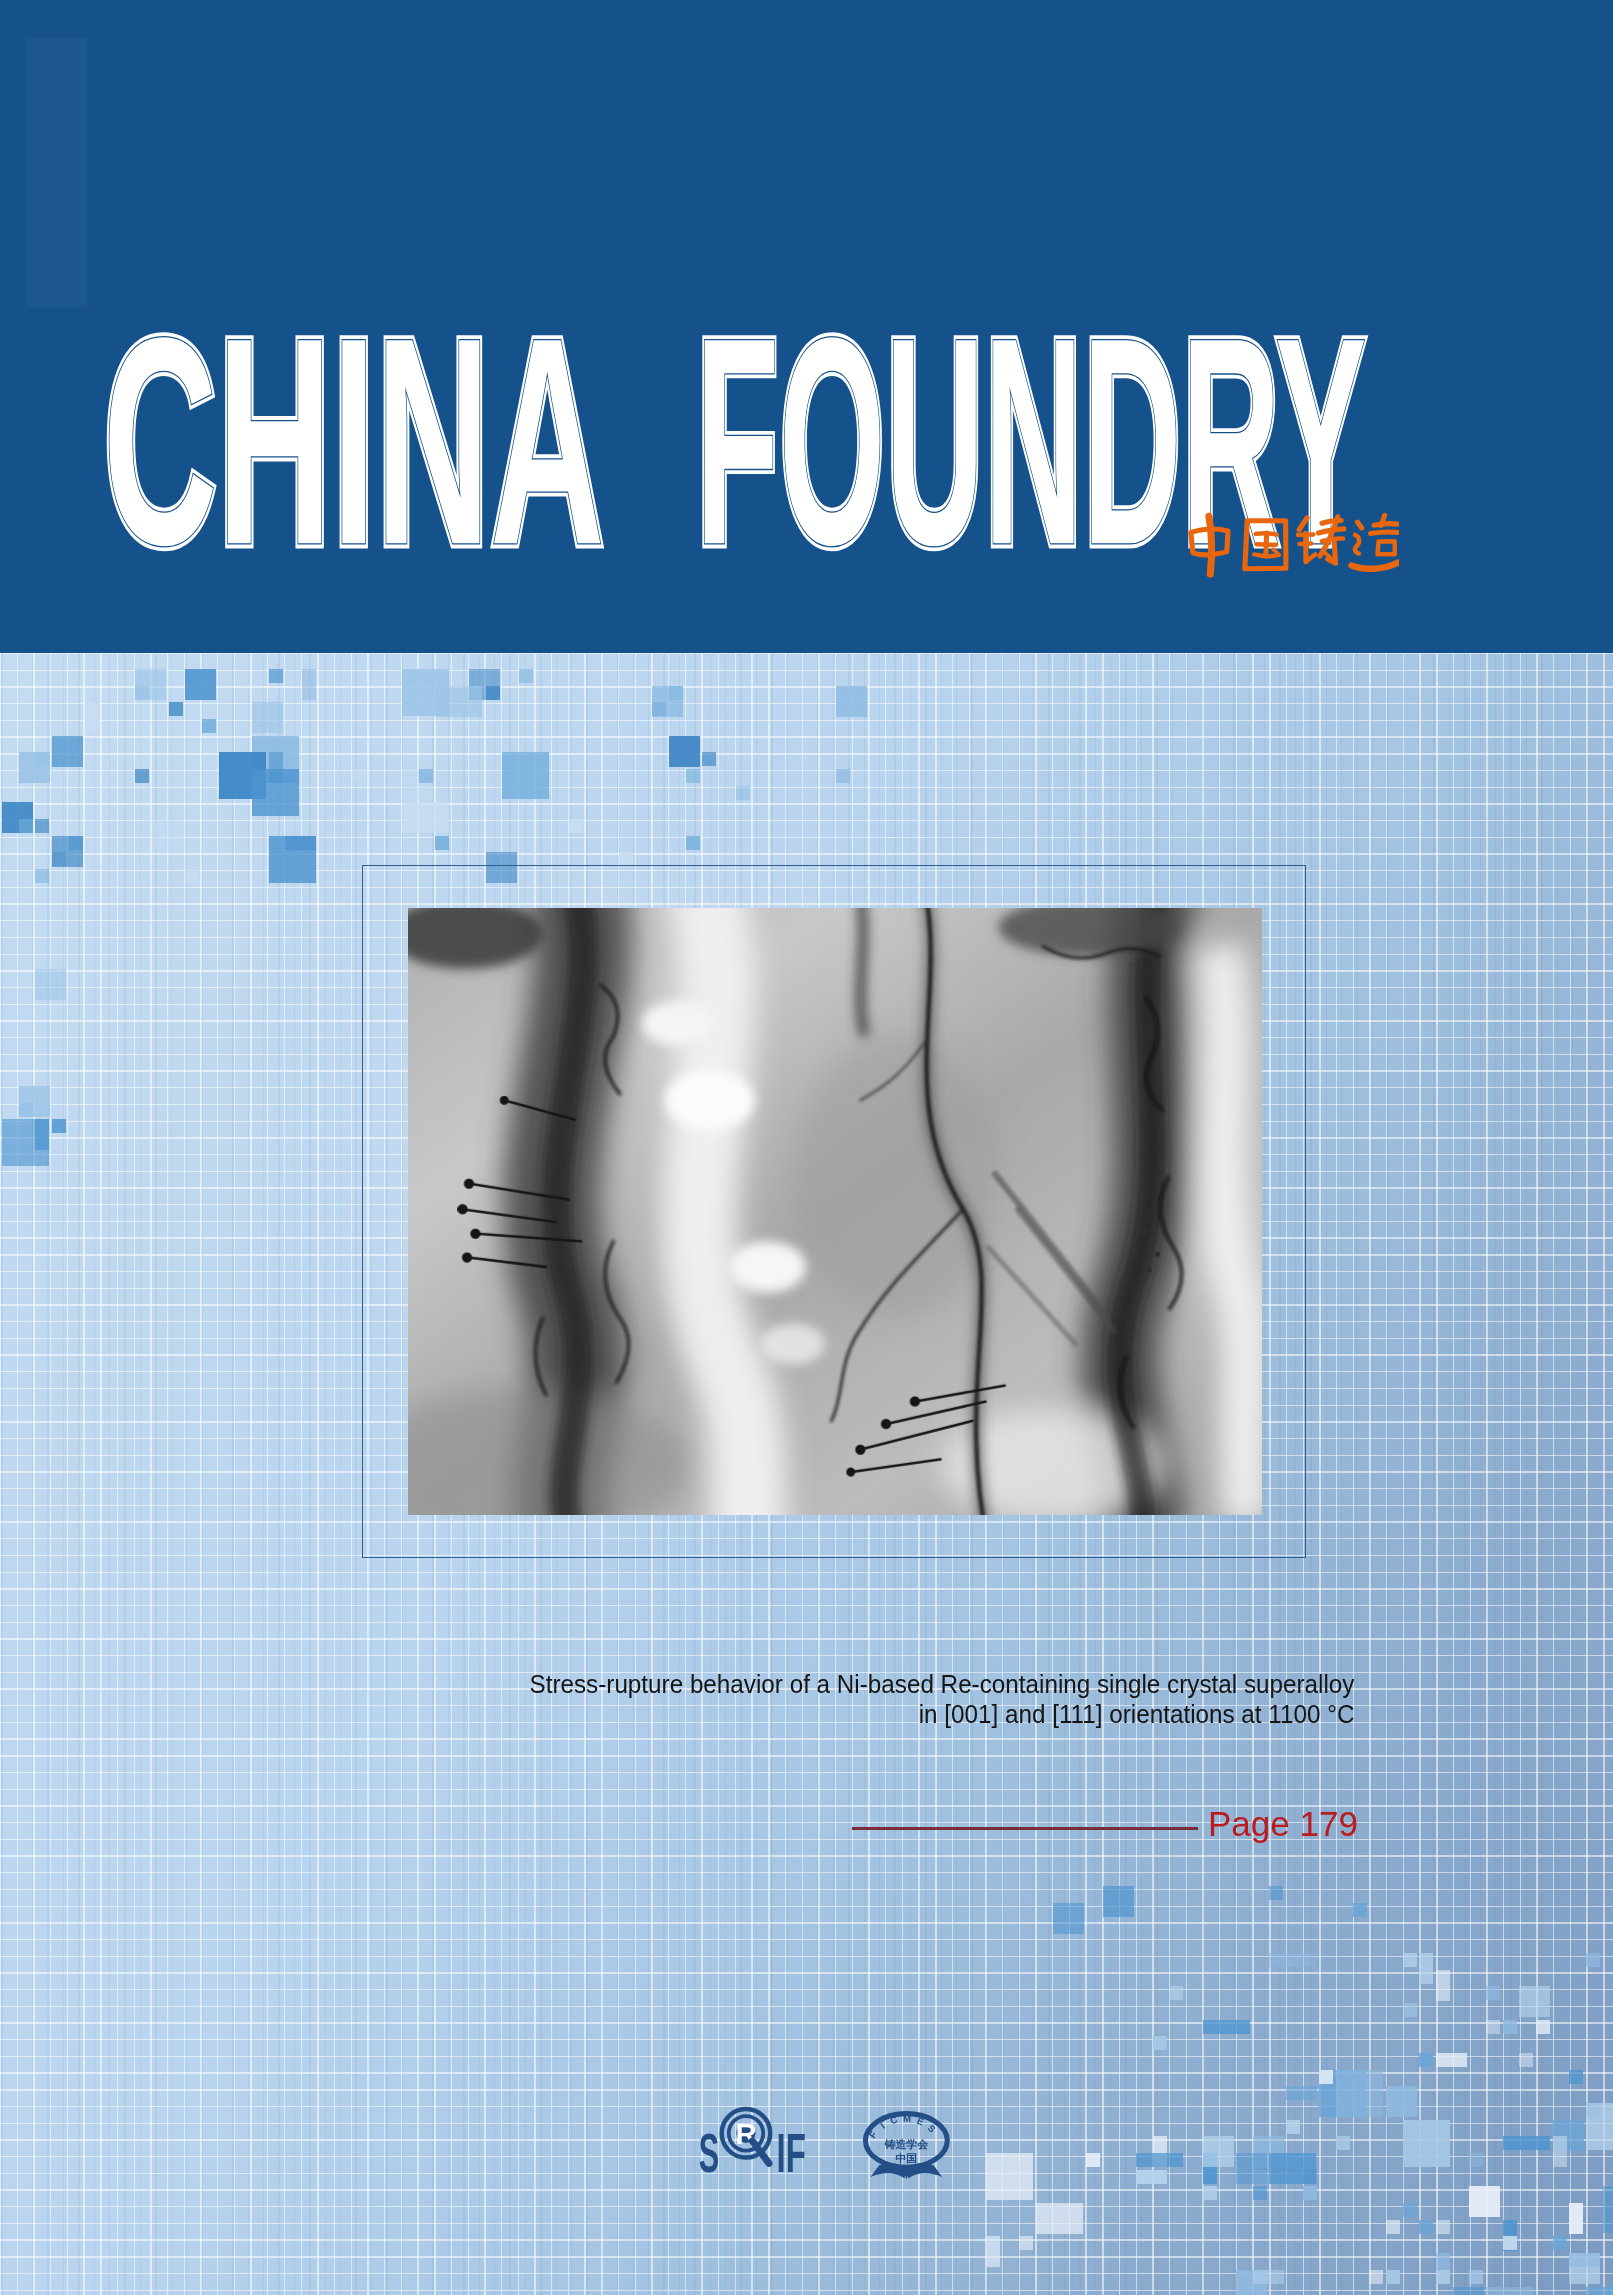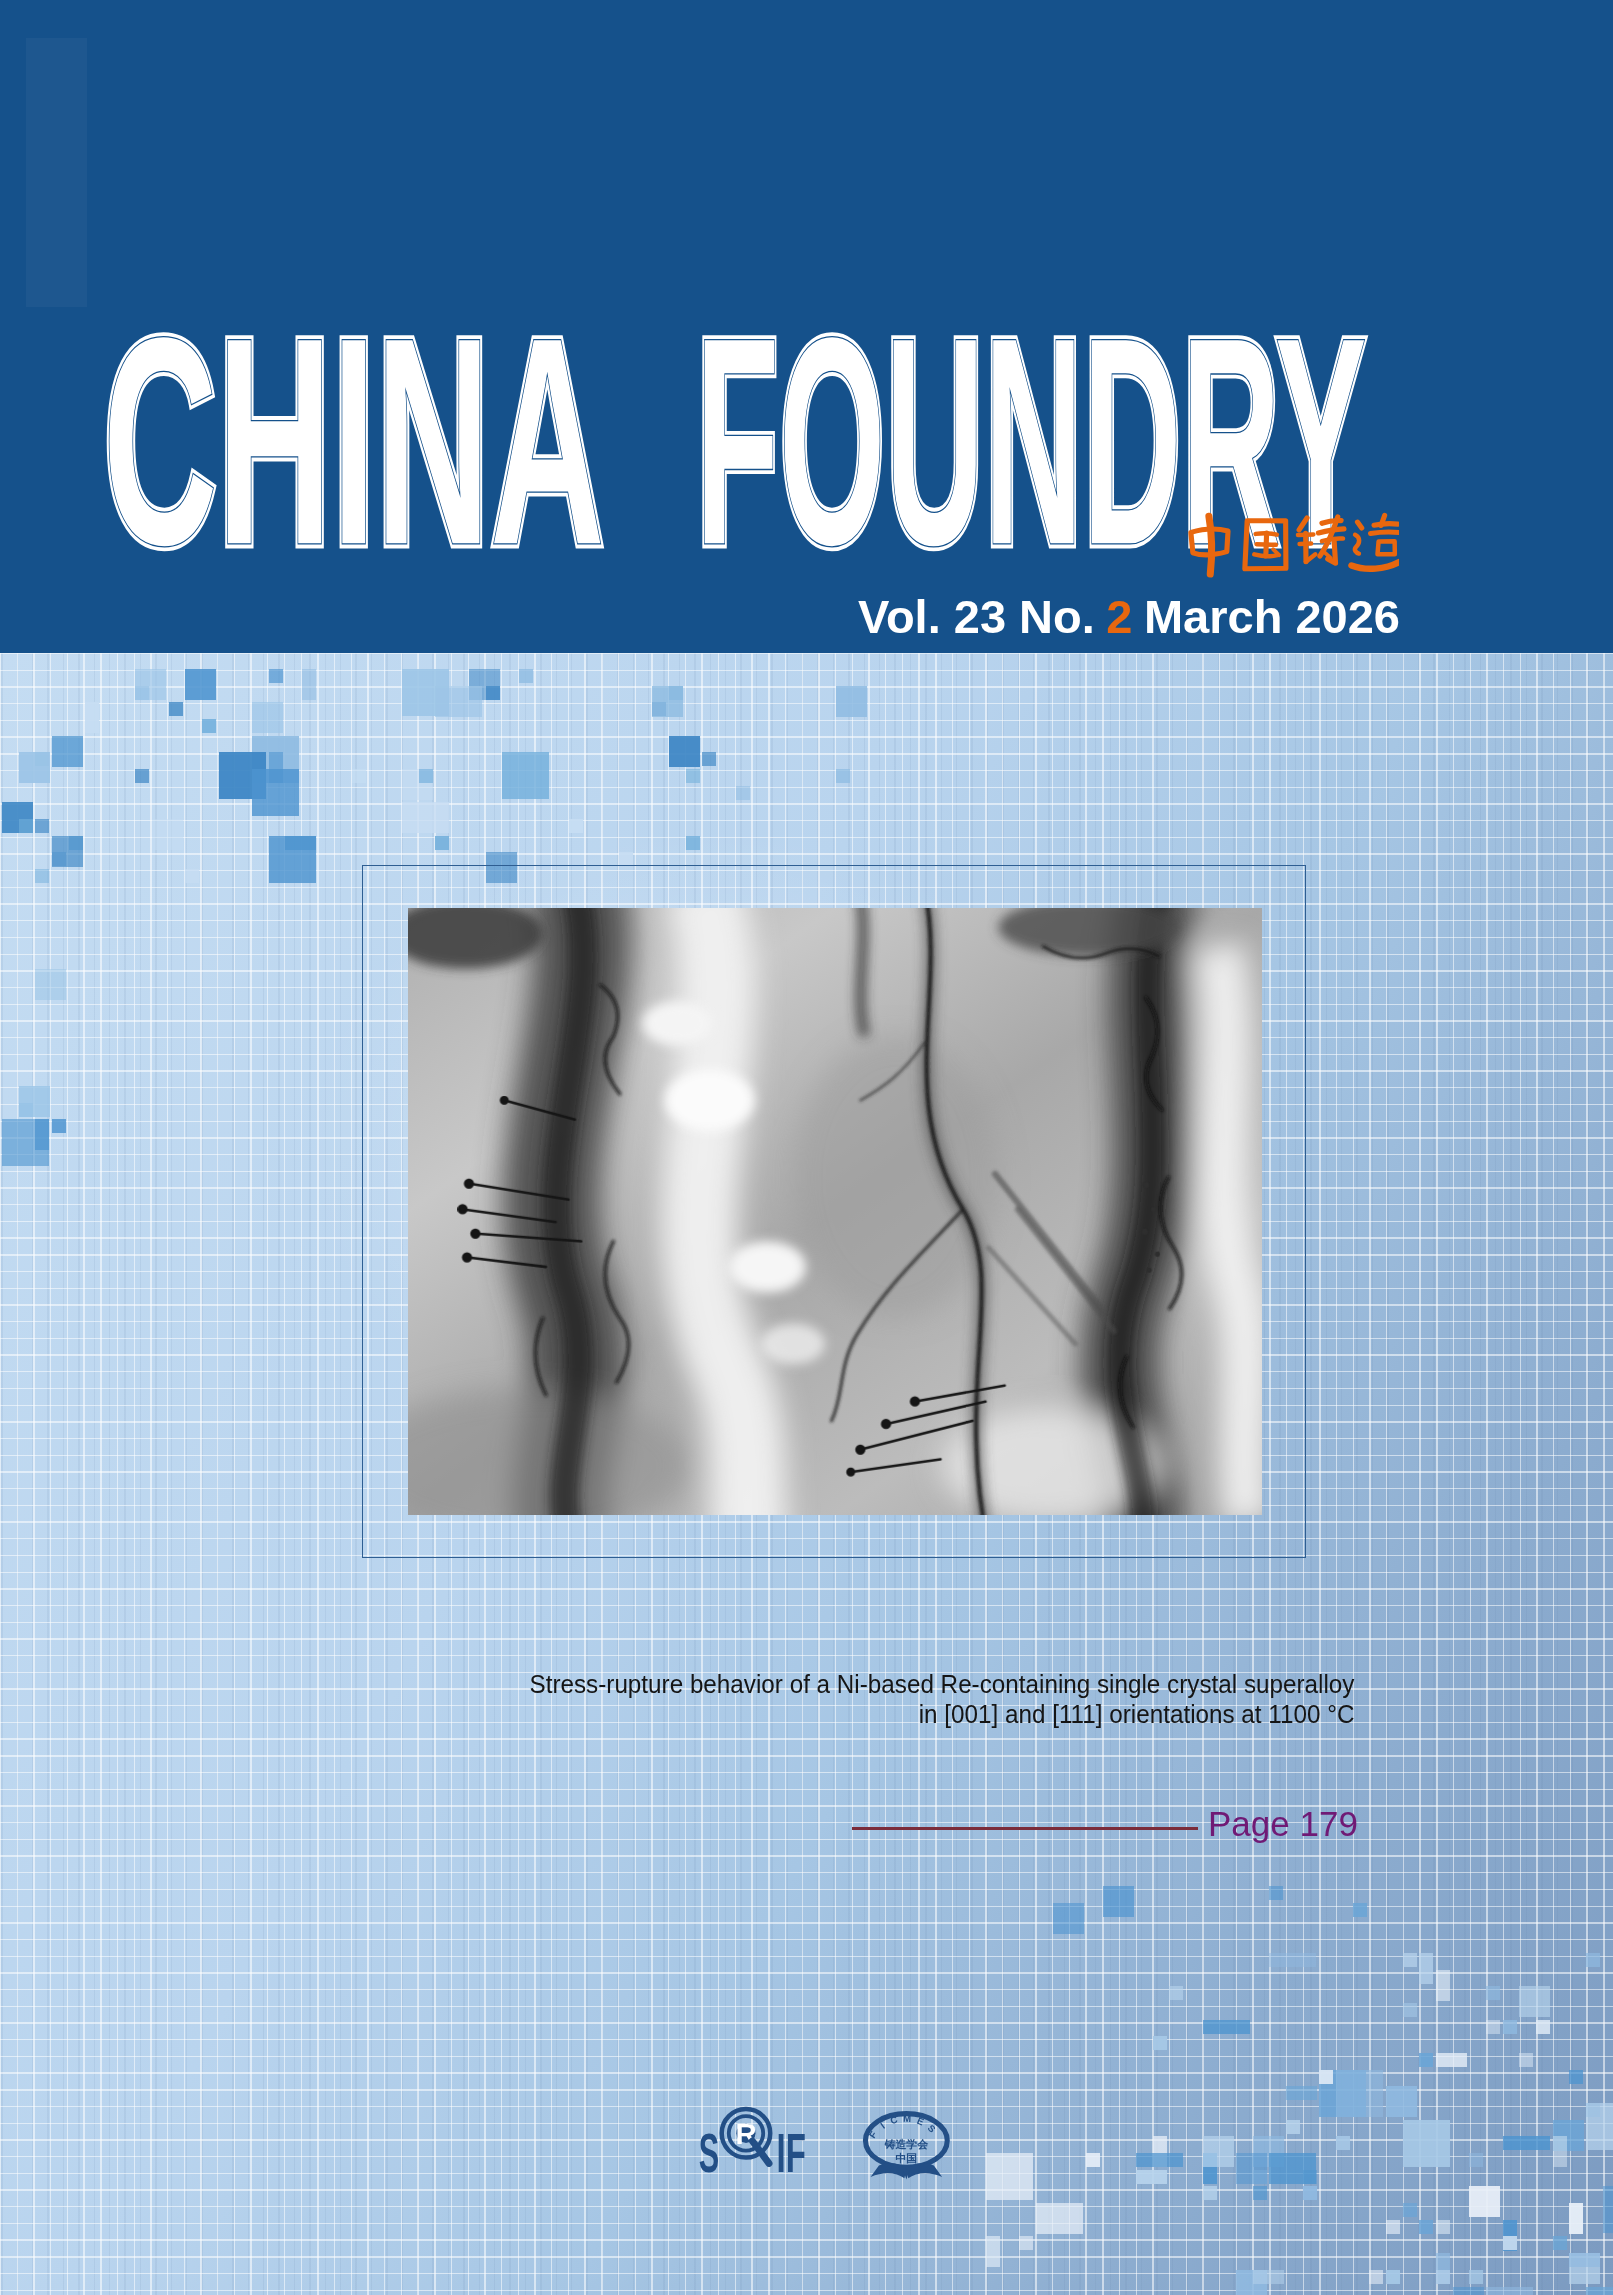--- a/index.html
+++ b/index.html
@@ -40,21 +40,21 @@
     border:1.9px solid #2e5e92;background:transparent;
   }
   .micrograph{position:absolute;left:408px;top:908px;width:854px;height:607px;display:block;}
   
   .caption{
     position:absolute;right:260px;top:1669px;text-align:right;color:#151515;
     font-size:25px;line-height:30px;white-space:nowrap;
     transform:scaleX(.97);transform-origin:100% 50%;
   }
   .page-ref-rule{position:absolute;left:852px;top:1827px;width:346px;height:2.6px;background:#7b2c3a;}
-  .page-ref{position:absolute;left:1208px;top:1804px;color:#701a75;font-size:35px;white-space:nowrap;}
+  .page-ref{position:absolute;left:1208px;top:1804px;color:#b91c1c;font-size:35px;white-space:nowrap;}
   
   .srif-svg{position:absolute;left:697px;top:2104px;width:112px;height:74px;}
   .ficmes-svg{position:absolute;left:861px;top:2111px;width:92px;height:82px;}
 </style>
 </head>
 <body>
 
 <div class="page">
 
   <div class="bg-grid"></div>
@@ -239,25 +239,20 @@
         <path d="M54,4 L49,20" stroke-width="8"></path>
         <path d="M38,20 C50,17 64,16 75,17" stroke-width="8"></path>
         <path d="M33,33 C48,30 64,29 79,30" stroke-width="8"></path>
         <path d="M46,45 L71,44 L72,64 L45,65 Z" stroke-width="7"></path>
         <path d="M12,16 L19,25" stroke-width="8"></path>
         <path d="M9,36 C18,40 17,49 11,55 C7,60 12,64 16,65" stroke-width="7"></path>
         <path d="M5,84 C28,92 58,88 79,76" stroke-width="10"></path>
       </g>
     </svg>
 
-    <div class="vol-line">
-      <span>Vol. 23 No.</span>
-      <span class="issue">2</span>
-      <span>March 2026</span>
-    </div>
   </div>
 
   <div class="photo-frame"></div>
   <svg class="micrograph" viewBox="0 0 1331 947" preserveAspectRatio="none">
     <defs>
       <linearGradient id="mgbg" x1="0" y1="0" x2="1" y2="1">
         <stop offset="0" stop-color="#b0b0b0"></stop>
         <stop offset=".25" stop-color="#c8c8c8"></stop>
         <stop offset=".5" stop-color="#a8a8a8"></stop>
         <stop offset=".75" stop-color="#bcbcbc"></stop>

